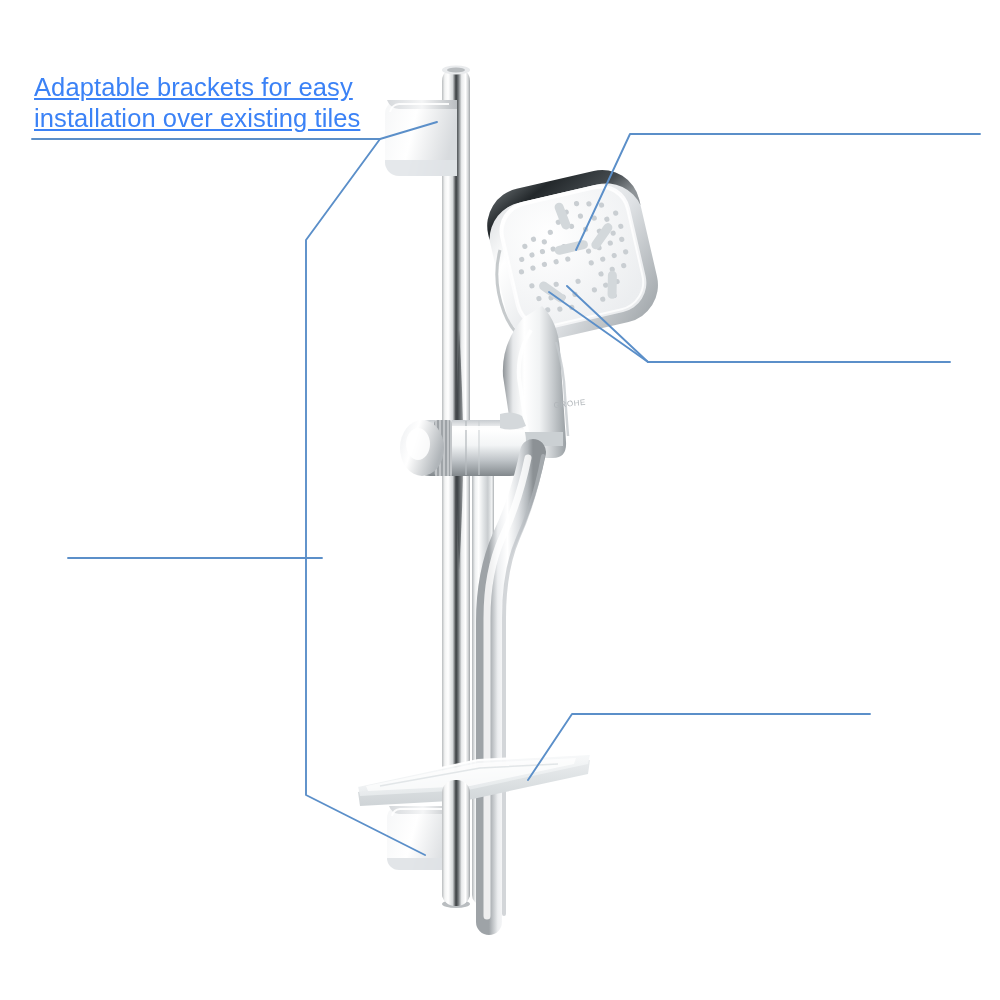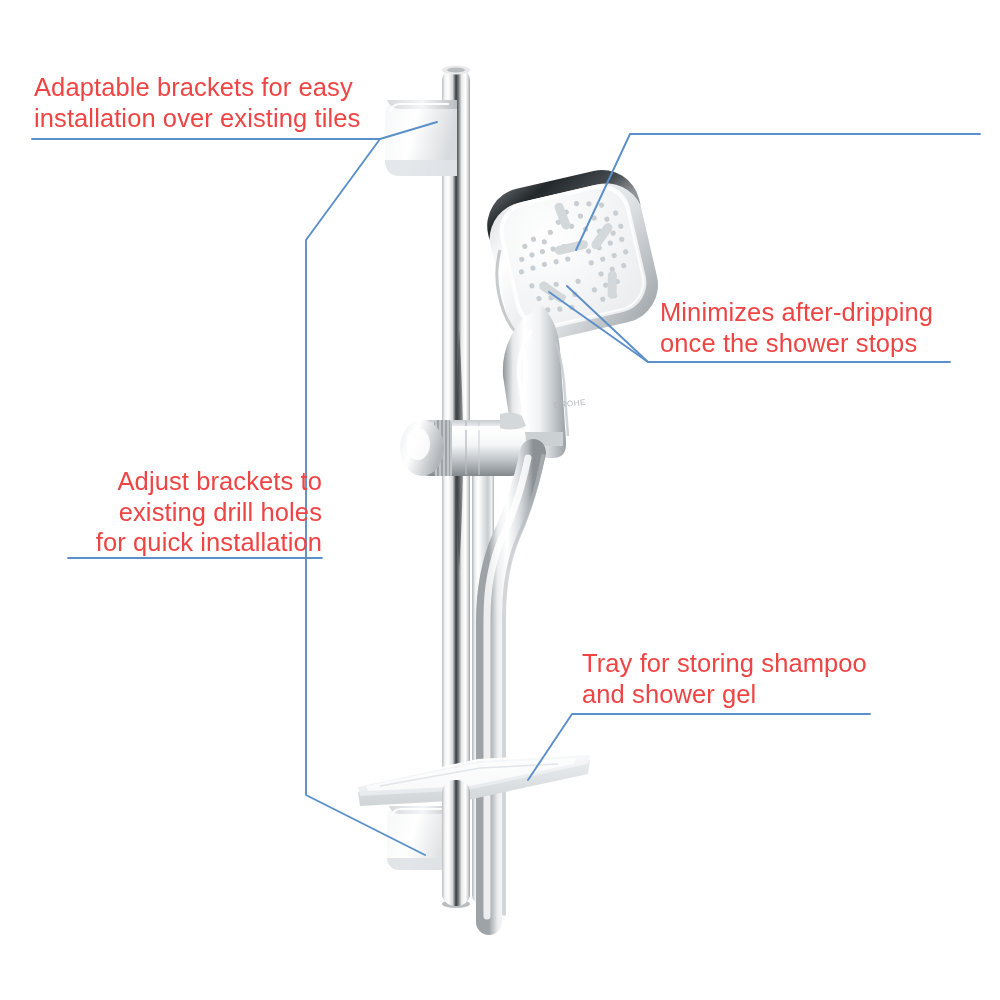--- a/index.html
+++ b/index.html
@@ -22,25 +22,26 @@
     position: absolute;
     left: 0;
     top: 0;
     width: 1000px;
     height: 1000px;
   }
   #callout-svg { pointer-events: none; }
 
   .callout {
     position: absolute;
-    color: #ef4444;
+    color: #3b82f6;
     font-size: 25.5px;
     line-height: 30.5px;
     letter-spacing: 0.1px;
     white-space: pre-line;
+    text-decoration: underline;
   }
   .callout.left-align  { text-align: left; }
   .callout.right-align { text-align: right; }
 
   
   #cap-brackets  { left: 34px;  top: 72px;  width: 360px; }
   #cap-spray     { left: 640px; top: 62px;  width: 350px; }
   #cap-drip      { left: 660px; top: 297px; width: 320px; }
   #cap-adjust    { left: 22px;  top: 466px; width: 300px; }
   #cap-tray      { left: 582px; top: 648px; width: 320px; }
@@ -335,23 +336,16 @@
       <path d="M68 558 H322"></path>
 
       <path d="M870 714 H572 L528 780"></path>
     </g>
   </svg>
 
   <div class="callout left-align" id="cap-brackets">Adaptable brackets for easy
 installation over existing tiles</div>
 
 
-  <div class="callout left-align" id="cap-drip">Minimizes after-dripping
-once the shower stops</div>
-
-  <div class="callout right-align" id="cap-adjust">Adjust brackets to
-existing drill holes
-for quick installation</div>
-
-  <div class="callout left-align" id="cap-tray">Tray for storing shampoo
-and shower gel</div>
+
+
 
 </div>
 
 </body></html>

